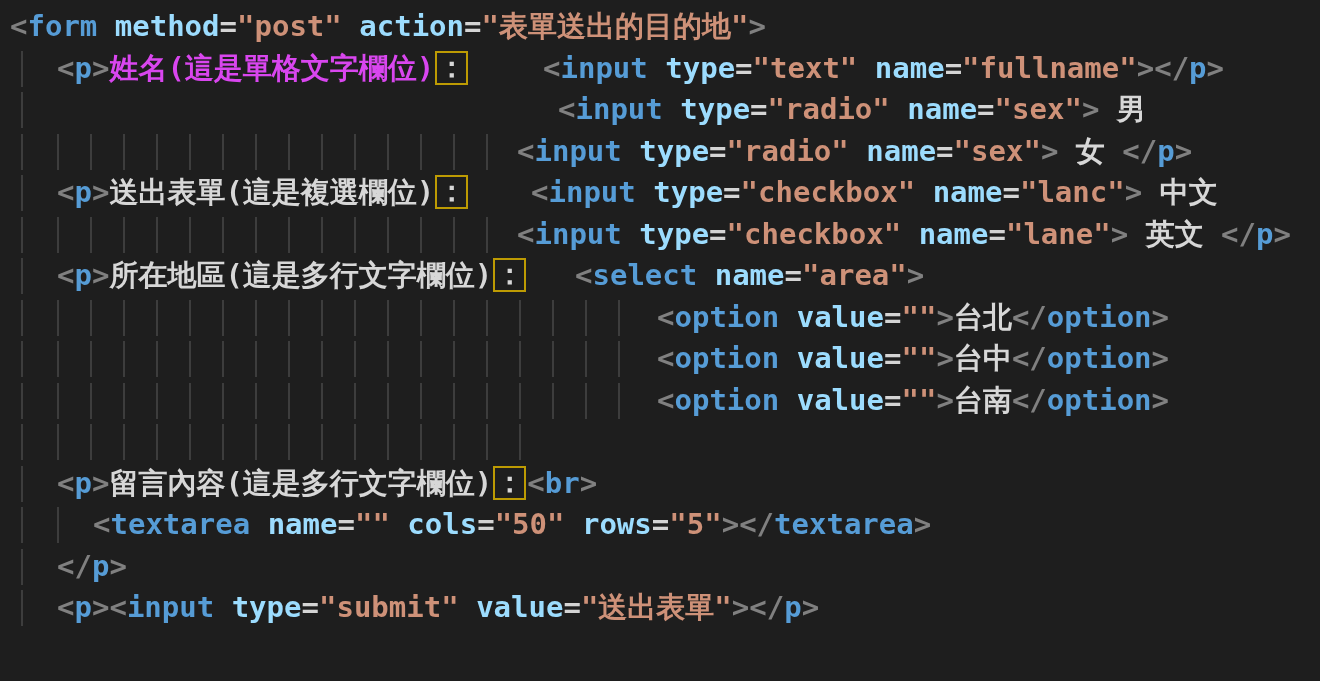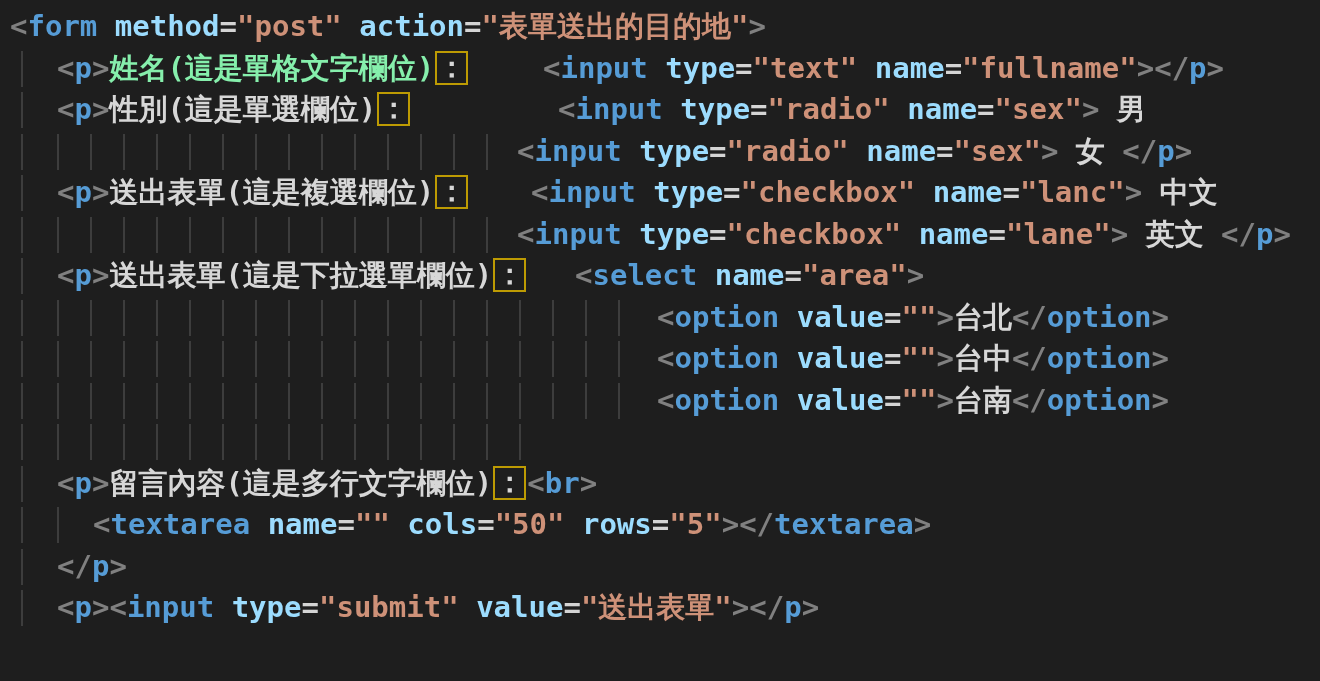--- a/index.html
+++ b/index.html
@@ -25,26 +25,25 @@
 </style>
 </head>
 <body>
 
 <div class="editor" style="background: rgb(30, 30, 30);">
     <div class="line">
       <span class="seg" style="left: 10px;"><span style="color: rgb(128, 128, 128);">&lt;</span><span style="color: rgb(86, 156, 214);">form</span><span style="color: rgb(215, 215, 215);"> </span><span style="color: rgb(156, 220, 254);">method</span><span style="color: rgb(212, 212, 212);">=</span><span style="color: rgb(206, 145, 120);">"post"</span><span style="color: rgb(215, 215, 215);"> </span><span style="color: rgb(156, 220, 254);">action</span><span style="color: rgb(212, 212, 212);">=</span><span style="color: rgb(206, 145, 120);">"表單送出的目的地"</span><span style="color: rgb(128, 128, 128);">&gt;</span></span>
     </div>
     <div class="line">
       <div class="guide" style="left: 21px; background: rgb(61, 61, 61);"></div>
-      <span class="seg" style="left: 57px;"><span style="color: rgb(128, 128, 128);">&lt;</span><span style="color: rgb(86, 156, 214);">p</span><span style="color: rgb(128, 128, 128);">&gt;</span><span style="color: #86efac;">姓名(這是單格文字欄位)</span><span class="ubox" style="border-color: rgb(189, 155, 3); color: rgb(215, 215, 215);">：</span></span>
+      <span class="seg" style="left: 57px;"><span style="color: rgb(128, 128, 128);">&lt;</span><span style="color: rgb(86, 156, 214);">p</span><span style="color: rgb(128, 128, 128);">&gt;</span><span style="color: #d946ef;">姓名(這是單格文字欄位)</span><span class="ubox" style="border-color: rgb(189, 155, 3); color: rgb(215, 215, 215);">：</span></span>
       <span class="seg" style="left: 543px;"><span style="color: rgb(128, 128, 128);">&lt;</span><span style="color: rgb(86, 156, 214);">input</span><span style="color: rgb(215, 215, 215);"> </span><span style="color: rgb(156, 220, 254);">type</span><span style="color: rgb(212, 212, 212);">=</span><span style="color: rgb(206, 145, 120);">"text"</span><span style="color: rgb(215, 215, 215);"> </span><span style="color: rgb(156, 220, 254);">name</span><span style="color: rgb(212, 212, 212);">=</span><span style="color: rgb(206, 145, 120);">"fullname"</span><span style="color: rgb(128, 128, 128);">&gt;</span><span style="color: rgb(128, 128, 128);">&lt;/</span><span style="color: rgb(86, 156, 214);">p</span><span style="color: rgb(128, 128, 128);">&gt;</span></span>
     </div>
     <div class="line">
       <div class="guide" style="left: 21px; background: rgb(61, 61, 61);"></div>
-      <span class="seg" style="left: 57px;"><span style="color: rgb(128, 128, 128);">&lt;</span><span style="color: rgb(86, 156, 214);">p</span><span style="color: rgb(128, 128, 128);">&gt;</span><span style="color: rgb(215, 215, 215);">性別(這是單選欄位)</span><span class="ubox" style="border-color: rgb(189, 155, 3); color: rgb(215, 215, 215);">：</span></span>
       <span class="seg" style="left: 558px;"><span style="color: rgb(128, 128, 128);">&lt;</span><span style="color: rgb(86, 156, 214);">input</span><span style="color: rgb(215, 215, 215);"> </span><span style="color: rgb(156, 220, 254);">type</span><span style="color: rgb(212, 212, 212);">=</span><span style="color: rgb(206, 145, 120);">"radio"</span><span style="color: rgb(215, 215, 215);"> </span><span style="color: rgb(156, 220, 254);">name</span><span style="color: rgb(212, 212, 212);">=</span><span style="color: rgb(206, 145, 120);">"sex"</span><span style="color: rgb(128, 128, 128);">&gt;</span><span style="color: rgb(215, 215, 215);"> 男</span></span>
     </div>
     <div class="line">
       <div class="guide" style="left: 21px; background: rgb(61, 61, 61);"></div>
       <div class="guide" style="left: 57px; background: rgb(61, 61, 61);"></div>
       <div class="guide" style="left: 90px; background: rgb(61, 61, 61);"></div>
       <div class="guide" style="left: 123px; background: rgb(61, 61, 61);"></div>
       <div class="guide" style="left: 156px; background: rgb(61, 61, 61);"></div>
       <div class="guide" style="left: 189px; background: rgb(61, 61, 61);"></div>
       <div class="guide" style="left: 222px; background: rgb(61, 61, 61);"></div>
@@ -76,21 +75,21 @@
       <div class="guide" style="left: 321px; background: rgb(61, 61, 61);"></div>
       <div class="guide" style="left: 354px; background: rgb(61, 61, 61);"></div>
       <div class="guide" style="left: 387px; background: rgb(61, 61, 61);"></div>
       <div class="guide" style="left: 420px; background: rgb(61, 61, 61);"></div>
       <div class="guide" style="left: 453px; background: rgb(61, 61, 61);"></div>
       <div class="guide" style="left: 486px; background: rgb(61, 61, 61);"></div>
       <span class="seg" style="left: 517px;"><span style="color: rgb(128, 128, 128);">&lt;</span><span style="color: rgb(86, 156, 214);">input</span><span style="color: rgb(215, 215, 215);"> </span><span style="color: rgb(156, 220, 254);">type</span><span style="color: rgb(212, 212, 212);">=</span><span style="color: rgb(206, 145, 120);">"checkbox"</span><span style="color: rgb(215, 215, 215);"> </span><span style="color: rgb(156, 220, 254);">name</span><span style="color: rgb(212, 212, 212);">=</span><span style="color: rgb(206, 145, 120);">"lane"</span><span style="color: rgb(128, 128, 128);">&gt;</span><span style="color: rgb(215, 215, 215);"> 英文 </span><span style="color: rgb(128, 128, 128);">&lt;/</span><span style="color: rgb(86, 156, 214);">p</span><span style="color: rgb(128, 128, 128);">&gt;</span></span>
     </div>
     <div class="line">
       <div class="guide" style="left: 21px; background: rgb(61, 61, 61);"></div>
-      <span class="seg" style="left: 57px;"><span style="color: rgb(128, 128, 128);">&lt;</span><span style="color: rgb(86, 156, 214);">p</span><span style="color: rgb(128, 128, 128);">&gt;</span><span style="color: rgb(215, 215, 215);">送出表單(這是下拉選單欄位)</span><span class="ubox" style="border-color: rgb(189, 155, 3); color: rgb(215, 215, 215);">：</span></span>
+      <span class="seg" style="left: 57px;"><span style="color: rgb(128, 128, 128);">&lt;</span><span style="color: rgb(86, 156, 214);">p</span><span style="color: rgb(128, 128, 128);">&gt;</span><span style="color: rgb(215, 215, 215);">所在地區(這是多行文字欄位)</span><span class="ubox" style="border-color: rgb(189, 155, 3); color: rgb(215, 215, 215);">：</span></span>
       <span class="seg" style="left: 575px;"><span style="color: rgb(128, 128, 128);">&lt;</span><span style="color: rgb(86, 156, 214);">select</span><span style="color: rgb(215, 215, 215);"> </span><span style="color: rgb(156, 220, 254);">name</span><span style="color: rgb(212, 212, 212);">=</span><span style="color: rgb(206, 145, 120);">"area"</span><span style="color: rgb(128, 128, 128);">&gt;</span></span>
     </div>
     <div class="line">
       <div class="guide" style="left: 21px; background: rgb(61, 61, 61);"></div>
       <div class="guide" style="left: 57px; background: rgb(61, 61, 61);"></div>
       <div class="guide" style="left: 90px; background: rgb(61, 61, 61);"></div>
       <div class="guide" style="left: 123px; background: rgb(61, 61, 61);"></div>
       <div class="guide" style="left: 156px; background: rgb(61, 61, 61);"></div>
       <div class="guide" style="left: 189px; background: rgb(61, 61, 61);"></div>
       <div class="guide" style="left: 222px; background: rgb(61, 61, 61);"></div>

